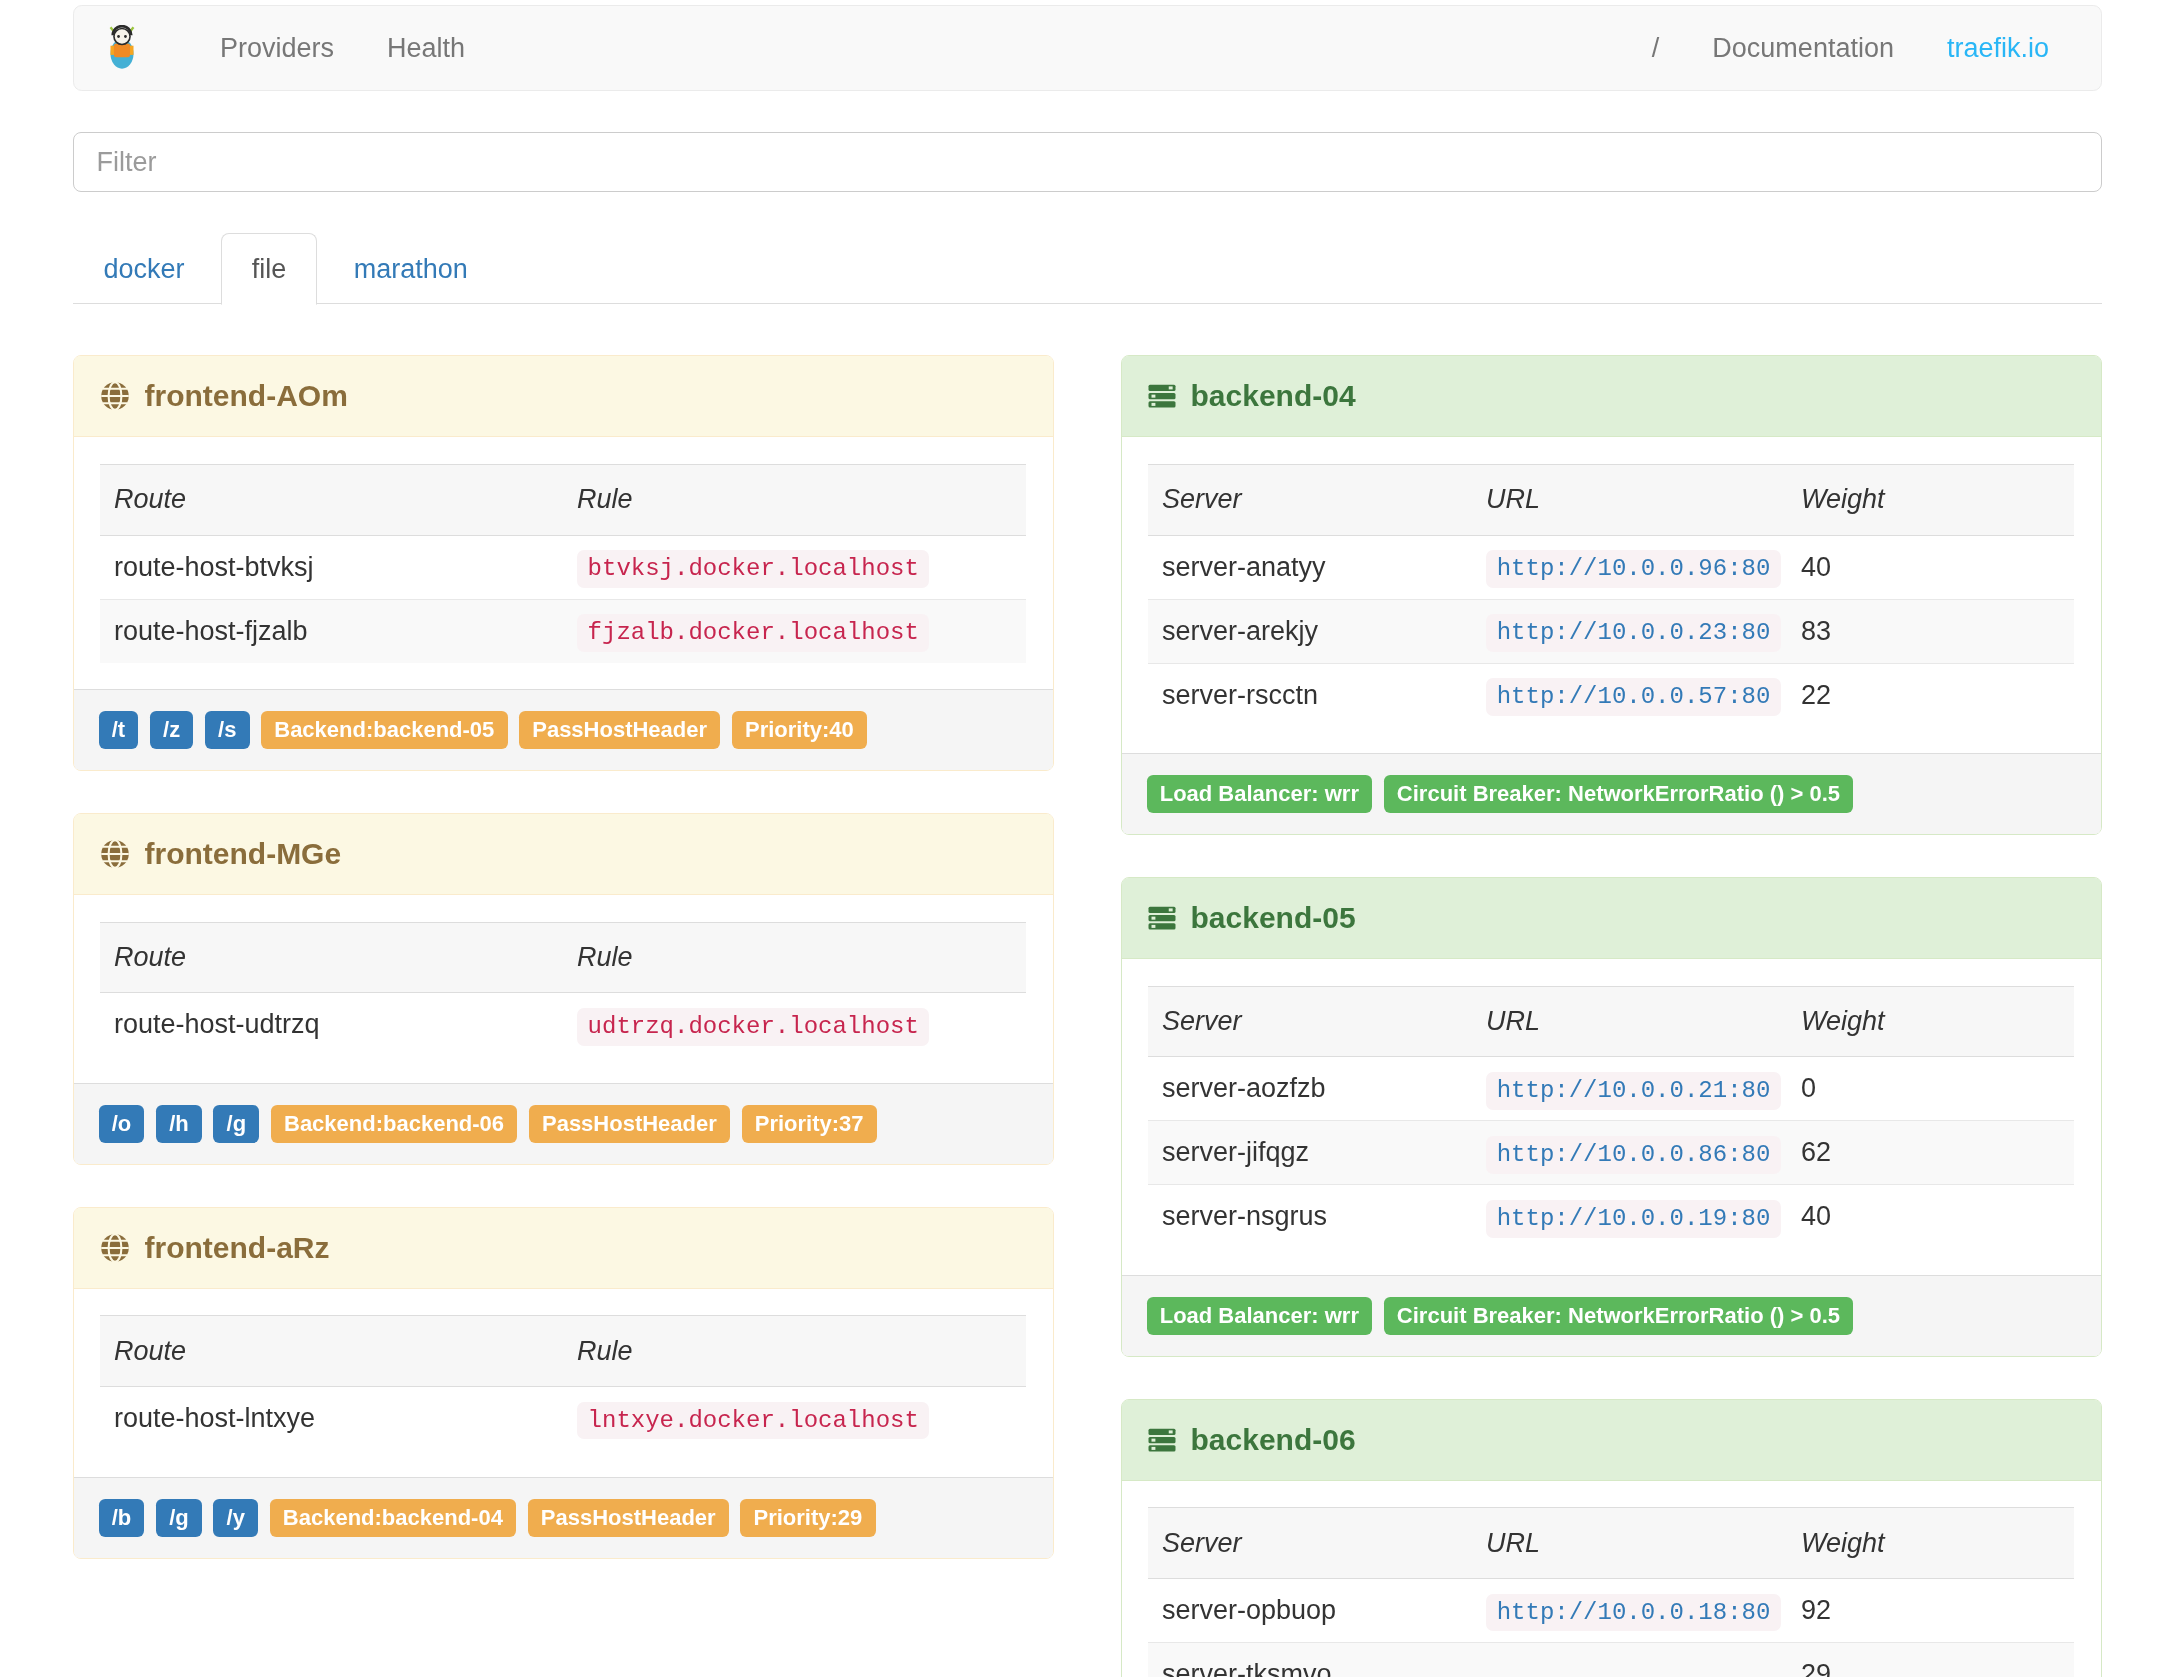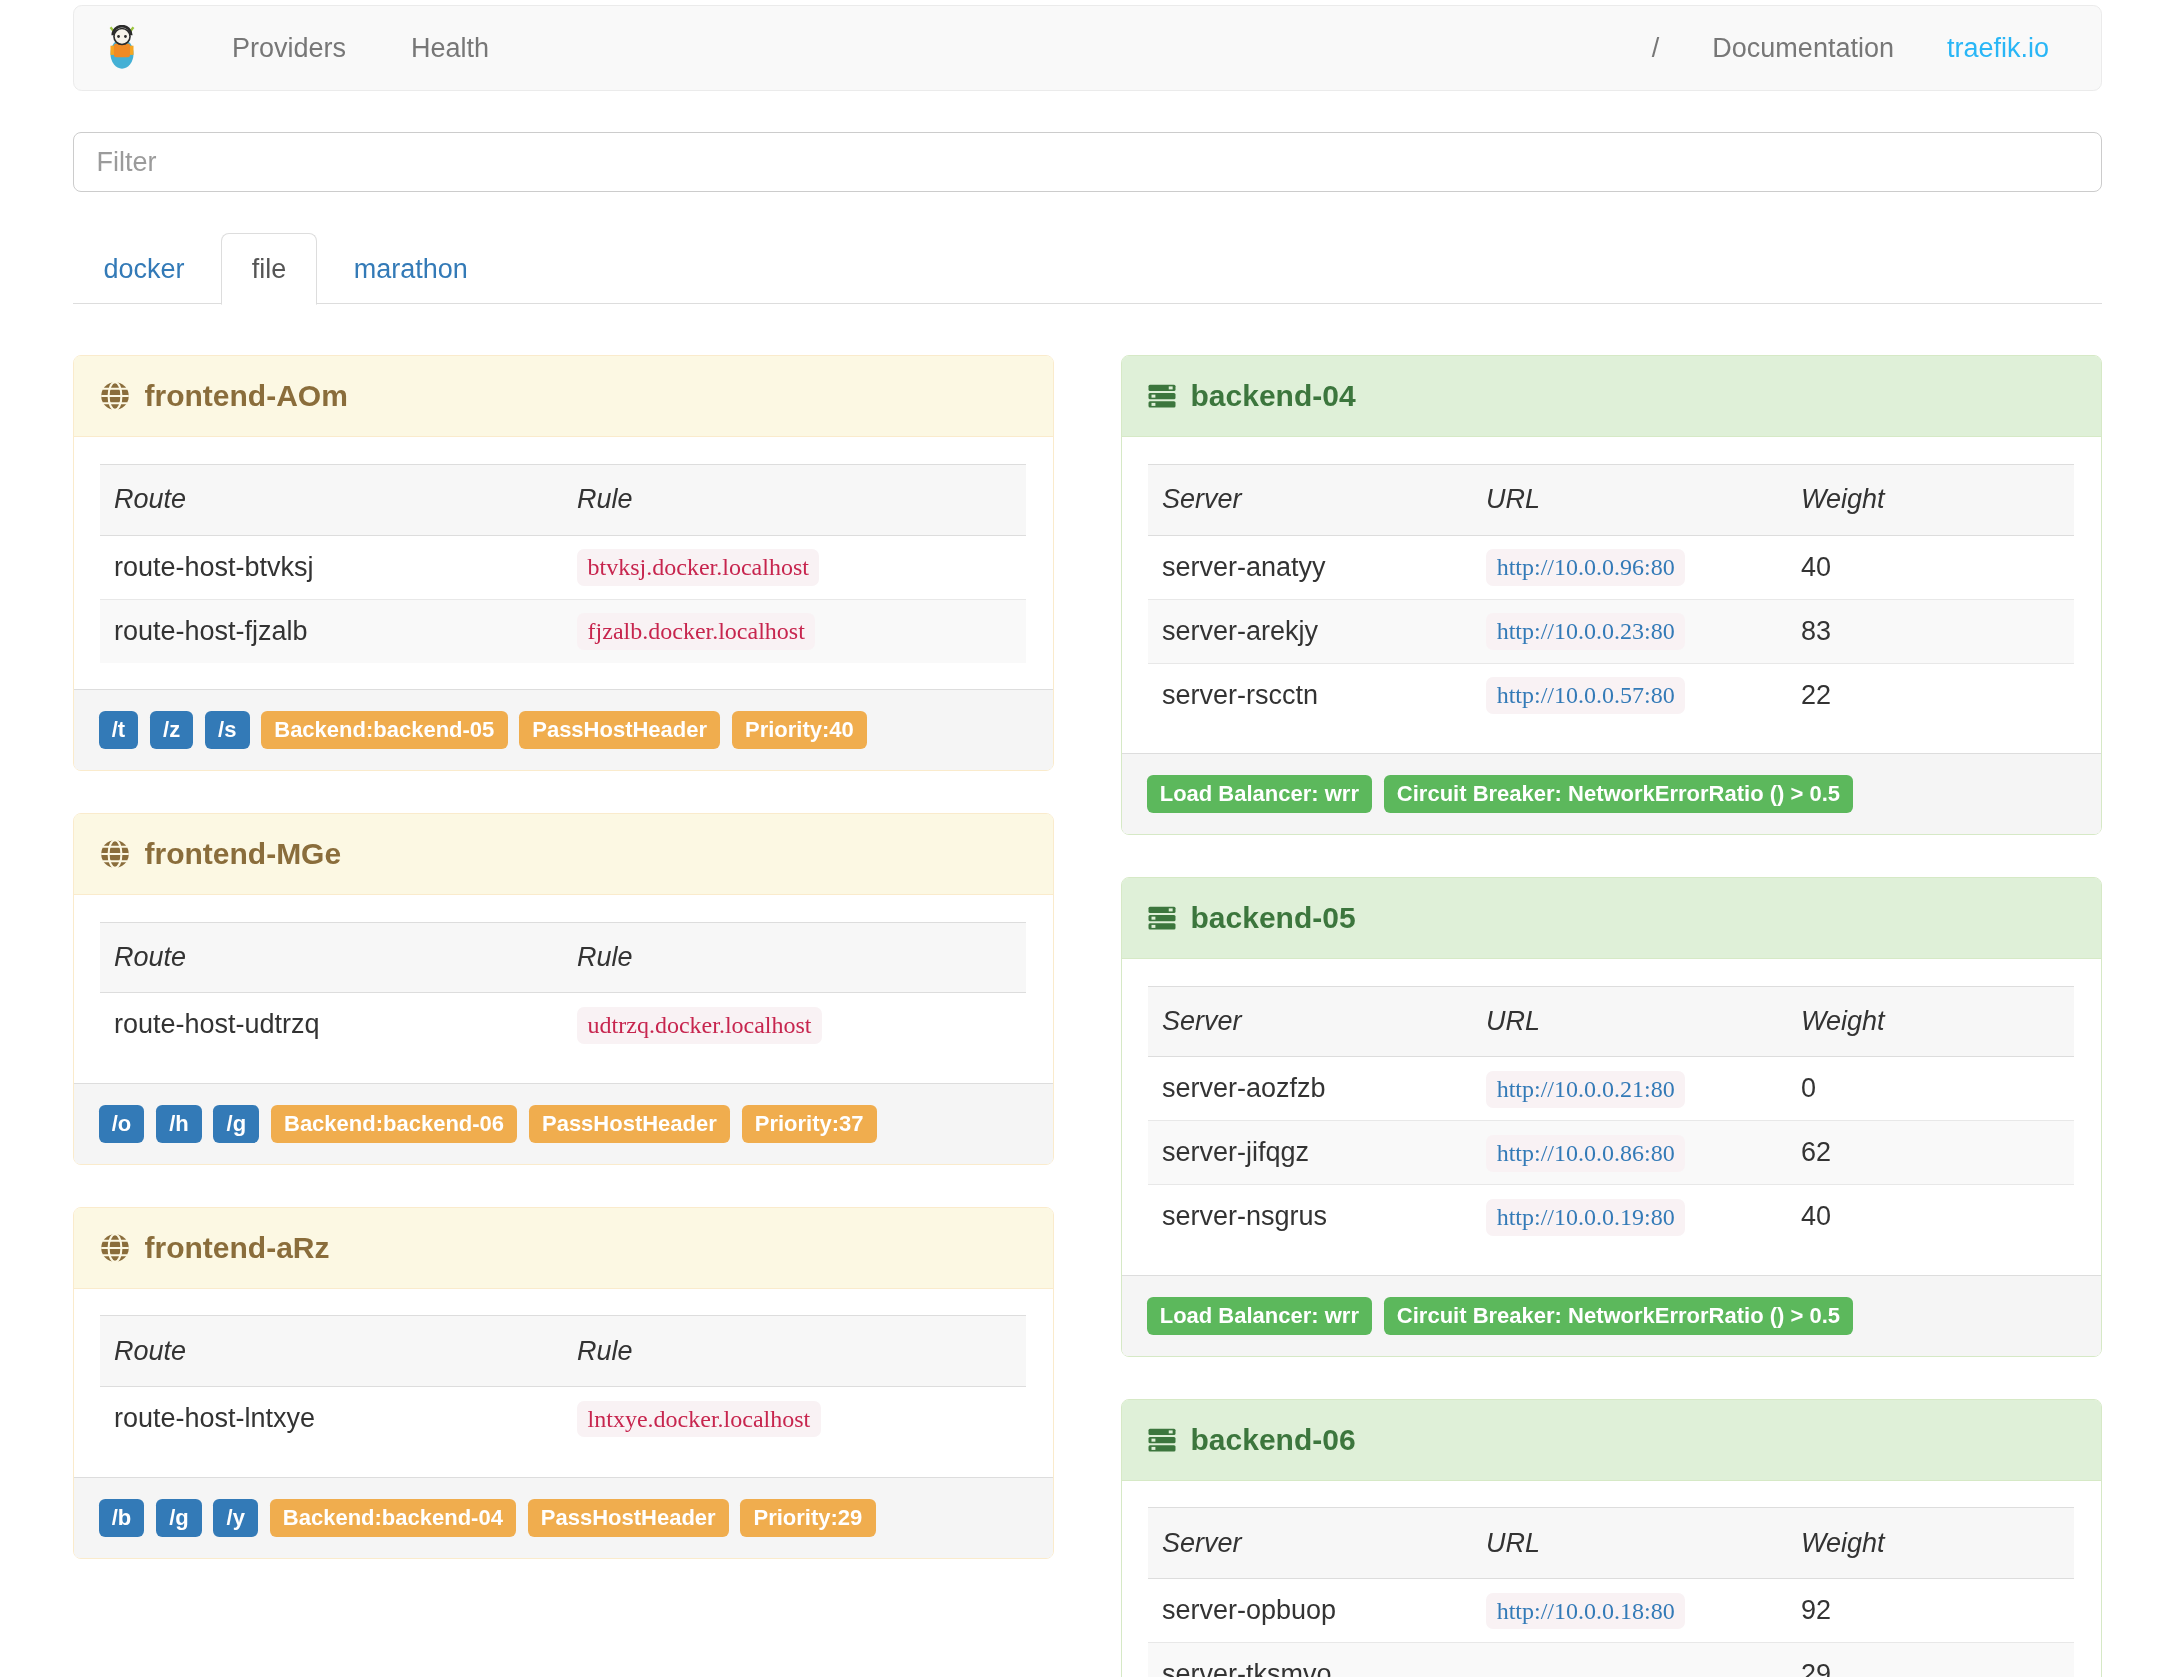--- a/index.html
+++ b/index.html
@@ -20,21 +20,21 @@
   html,body{margin:0;padding:0;}
   body{
     width:2174px;height:1678px;overflow:hidden;background:#fff;
     font-family:"Liberation Sans",sans-serif;font-size:25px;color:#333;
   }
   .container{width:2029px;margin:0 auto;}
 
   
   .navbar{
     margin-top:5.3px;height:86px;background:#f9f9f9;border:1.8px solid #ebebeb;
-    border-radius:8.8px;display:flex;align-items:center;padding:0 25px;gap:12px;
+    border-radius:8.8px;display:flex;align-items:center;padding:0 25px;
   }
   .navbar .brand{display:flex;align-items:center;margin-right:49px;}
   .nav-link{color:#777;padding:0 26.5px;text-decoration:none;font-size:27px;cursor:pointer;}
   .navbar-right{margin-left:auto;display:flex;align-items:center;}
   .nav-link.cyan{color:var(--link-cyan,#29b6f6);}
 
   
   .filter-wrap{margin-top:41px;}
   .filter-input{
     width:100%;height:60px;border:1.8px solid #ccc;border-radius:8px;
@@ -82,21 +82,21 @@
   th{
     text-align:left;font-style:italic;font-weight:normal;
     padding:19.4px 14px;font-size:27px;color:#333;
   }
   td{padding:16px 14px;font-size:27px;color:#333;}
   tbody tr{border-top:1.8px solid #e8e8e8;}
   tbody tr:first-child{border-top:none;}
   tbody tr:nth-child(even){background:#f9f9f9;}
 
   code{
-    font-family:Liberation Serif, serif;font-size:24px;
+    font-family:Liberation Mono, monospace;font-size:24px;
     background:var(--code-bg,#f9f2f4);color:var(--code-pink,#c7254e);
     padding:5.3px 10.6px;border-radius:7px;white-space:nowrap;
   }
   code a{color:var(--accent-blue,#337ab7);text-decoration:none;}
 
   
   .label{
     color:#fff;font-weight:bold;font-size:22px;line-height:1;
     padding:8px 13.2px;border-radius:6.2px;white-space:nowrap;
   }

